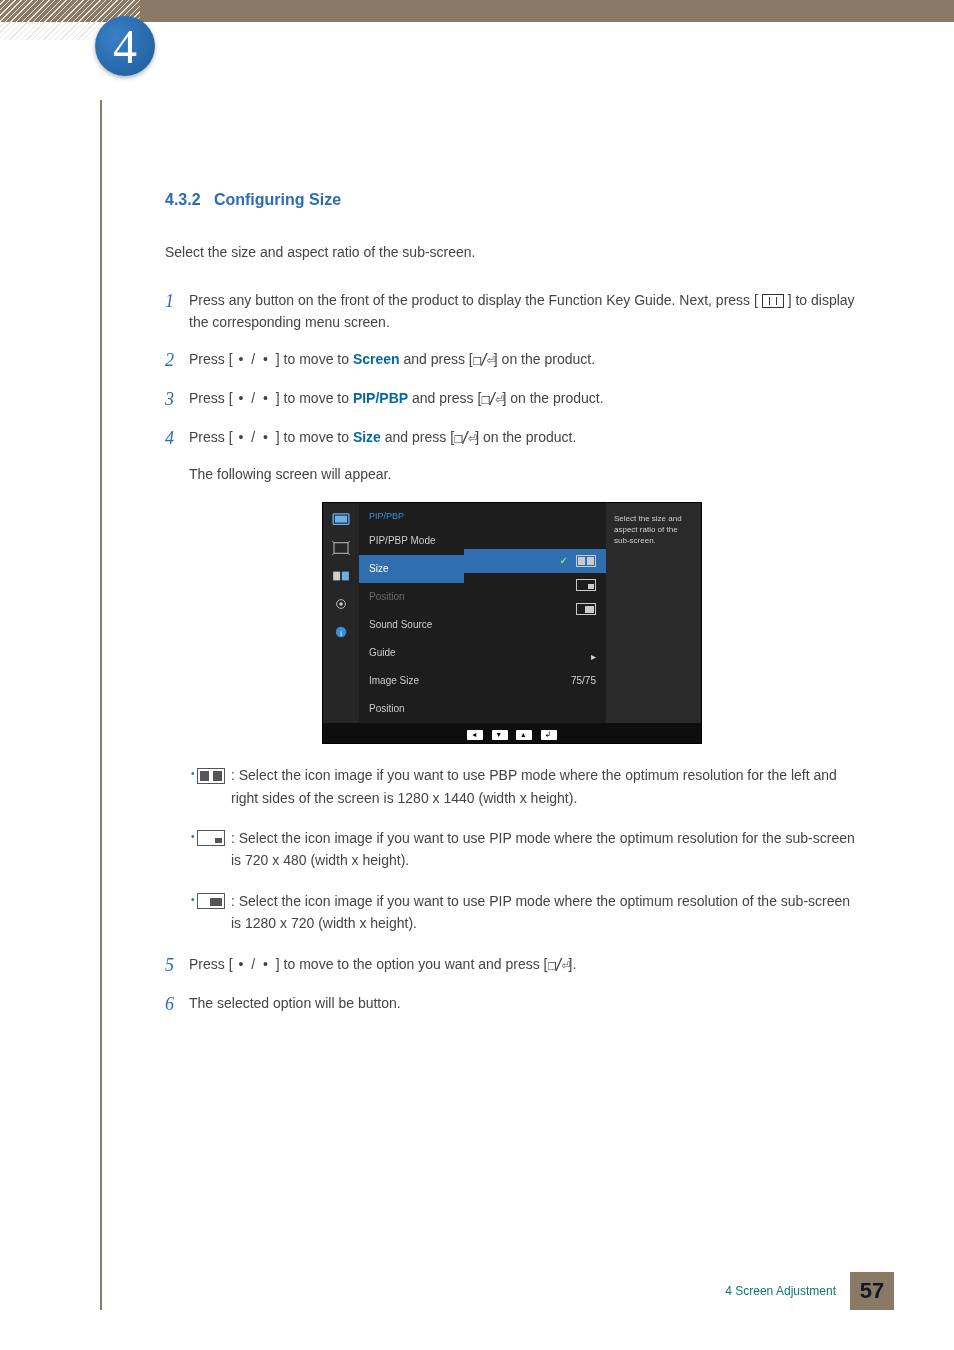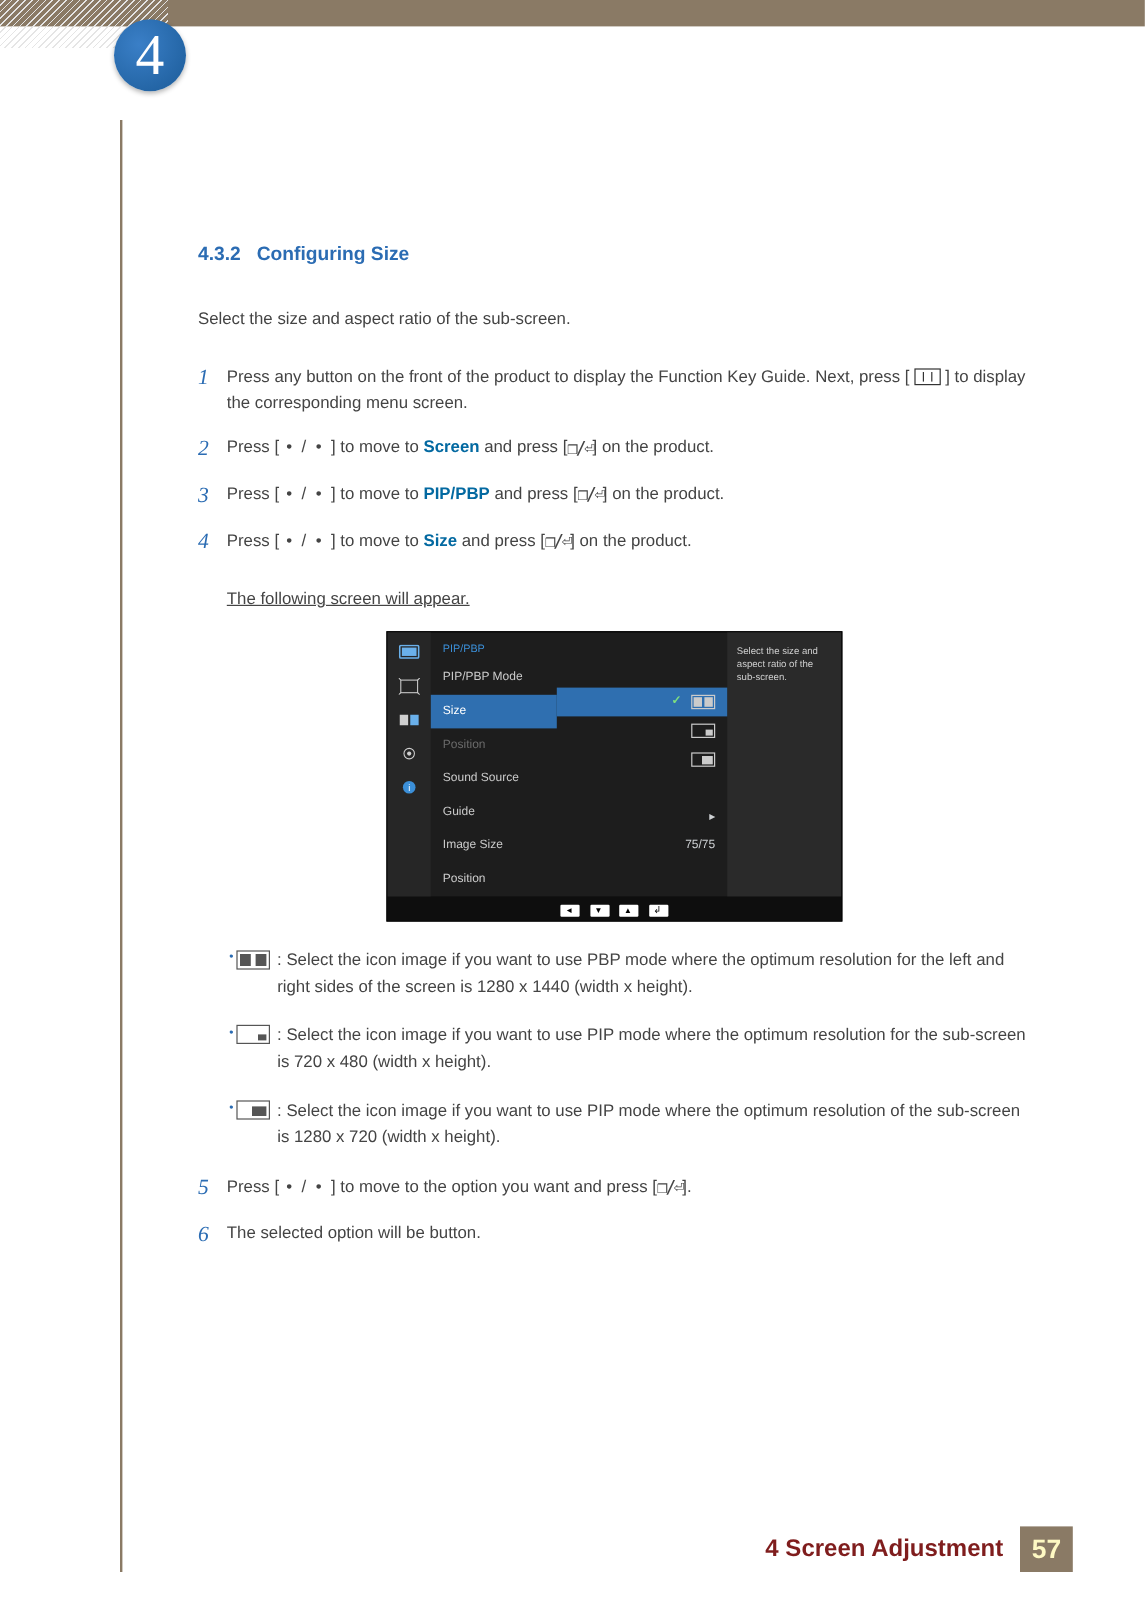--- a/index.html
+++ b/index.html
@@ -4,34 +4,34 @@
 <style>
   * { margin: 0; padding: 0; box-sizing: border-box; }
   body { font-family: Arial, Helvetica, sans-serif; background: #fff; width: 954px; height: 1350px; position: relative; color: #333; }
   .top-bar { position: absolute; top: 0; left: 0; right: 0; height: 22px; background: #8a7a65; }
   .header-row { position: relative; padding-top: 22px; }
   .chapter-badge { position: absolute; top: 16px; left: 95px; width: 60px; height: 60px; border-radius: 50%; background: radial-gradient(circle at 35% 35%, #3a7fc7, #1b5b98); display: flex; align-items: center; justify-content: center; box-shadow: 0 2px 4px rgba(0,0,0,.3); z-index: 2; }
   .chapter-num { font-size: 48px; font-weight: normal; color: #fff; font-family: Georgia, serif; }
   .chapter-title { position: absolute; top: 32px; left: 180px; font-size: 32px; color: #2b6cb3; font-weight: normal; }
   .diag-lines { position: absolute; top: 0; left: 0; width: 140px; height: 40px; overflow: hidden; pointer-events: none; }
   .diag-lines::before { content: ""; position: absolute; inset: -20px; background: repeating-linear-gradient(-45deg, #e5e5e5 0 1px, transparent 1px 4px); }
-  .content { position: absolute; top: 200px; left: 165px; right: 95px; font-size: 14px; line-height: 1.6; color: #444; }
+  .content { position: absolute; top: 187px; left: 165px; right: 95px; font-size: 14px; line-height: 1.6; color: #444; }
   .section-head { color: #2b6cb3; font-weight: bold; font-size: 16px; margin-bottom: 28px; }
   .intro { margin-bottom: 26px; }
   ol.steps { list-style: none; }
   .step { display: flex; margin-bottom: 14px; }
   .step-num { color: #2b6cb3; font-style: italic; font-family: Georgia, serif; font-size: 18px; width: 24px; flex-shrink: 0; line-height: 1.4; }
   .step-body { flex: 1; }
   .kw { color: #0369a1; font-weight: bold; }
   .ico { display: inline-block; vertical-align: middle; }
   .ico-menu { width: 22px; height: 14px; border: 1px solid #333; position: relative; }
   .ico-menu::before, .ico-menu::after { content: ""; position: absolute; top: 2px; bottom: 2px; width: 1px; background: #333; }
   .ico-menu::before { left: 6px; } .ico-menu::after { right: 6px; }
   .ico-enter { font-family: monospace; font-size: 15px; letter-spacing: -2px; }
-  .step-note { margin-top: 24px; text-decoration: underline; }
+  .step-note { margin-top: 13px; }
   .osd-wrap { display: flex; justify-content: center; margin: 16px 0 20px; }
   .osd { width: 380px; background: #1d1d1d; color: #cfd2d5; font-size: 10px; border: 1px solid #000; }
   .osd-body { display: flex; }
   .osd-tabs { width: 36px; background: #262626; display: flex; flex-direction: column; align-items: center; padding: 10px 0; gap: 14px; }
   .osd-tab-icon { width: 18px; height: 14px; display: block; }
   .osd-main { flex: 1; display: flex; }
   .osd-list { width: 105px; }
   .osd-crumb { padding: 6px 10px 4px; color: #3b8fd8; font-size: 9px; }
   .osd-item { padding: 6px 10px; font-size: 10px; color: #cbcbcb; position: relative; }
   .osd-item.sel { background: #2f6fb0; color: #fff; }
@@ -50,22 +50,22 @@
   .nav-key { display: inline-block; width: 16px; height: 10px; background: #fff; color: #000; font-size: 8px; line-height: 10px; margin: 0 2px; border-radius: 1px; }
   ul.bullets { list-style: none; margin: 6px 0 10px 26px; }
   ul.bullets li { position: relative; padding-left: 40px; margin-bottom: 18px; }
   ul.bullets li::before { content: "•"; color: #2b6cb3; position: absolute; left: 0; top: 2px; font-size: 10px; }
   .bullet-icon { display: inline-block; width: 28px; height: 16px; border: 1px solid #555; vertical-align: middle; margin-right: 2px; margin-left: -34px; position: relative; top: -1px; }
   .bi-pbp { display: inline-flex; }
   .bi-pbp span { flex: 1; background: #555; margin: 2px; }
   .bi-pip .inner-sm { position: absolute; right: 2px; bottom: 2px; width: 7px; height: 5px; background: #555; }
   .bi-pip .inner-lg { position: absolute; right: 2px; bottom: 2px; width: 12px; height: 8px; background: #555; }
   .footer { position: absolute; bottom: 40px; right: 60px; display: flex; align-items: center; gap: 14px; }
-  .footer-text { color: #7f1d1d; font-weight: bold; font-size: 20px; }
-  .page-box { background: #8a7a65; color: #fef9c3; width: 44px; height: 38px; display: flex; align-items: center; justify-content: center; font-size: 22px; font-weight: bold; }
+  .footer-text { color: #0f766e; font-weight: normal; font-size: 12px; }
+  .page-box { background: #8a7a65; color: #0f172a; width: 44px; height: 38px; display: flex; align-items: center; justify-content: center; font-size: 22px; font-weight: bold; }
   .left-rule { position: absolute; left: 100px; top: 100px; bottom: 40px; width: 2px; background: #8a7a65; }
   .dots { letter-spacing: 2px; }
 </style>
 </head>
 <body>
 
 <div class="top-bar"></div>
 <div class="diag-lines"></div>
 <div class="left-rule"></div>
 

